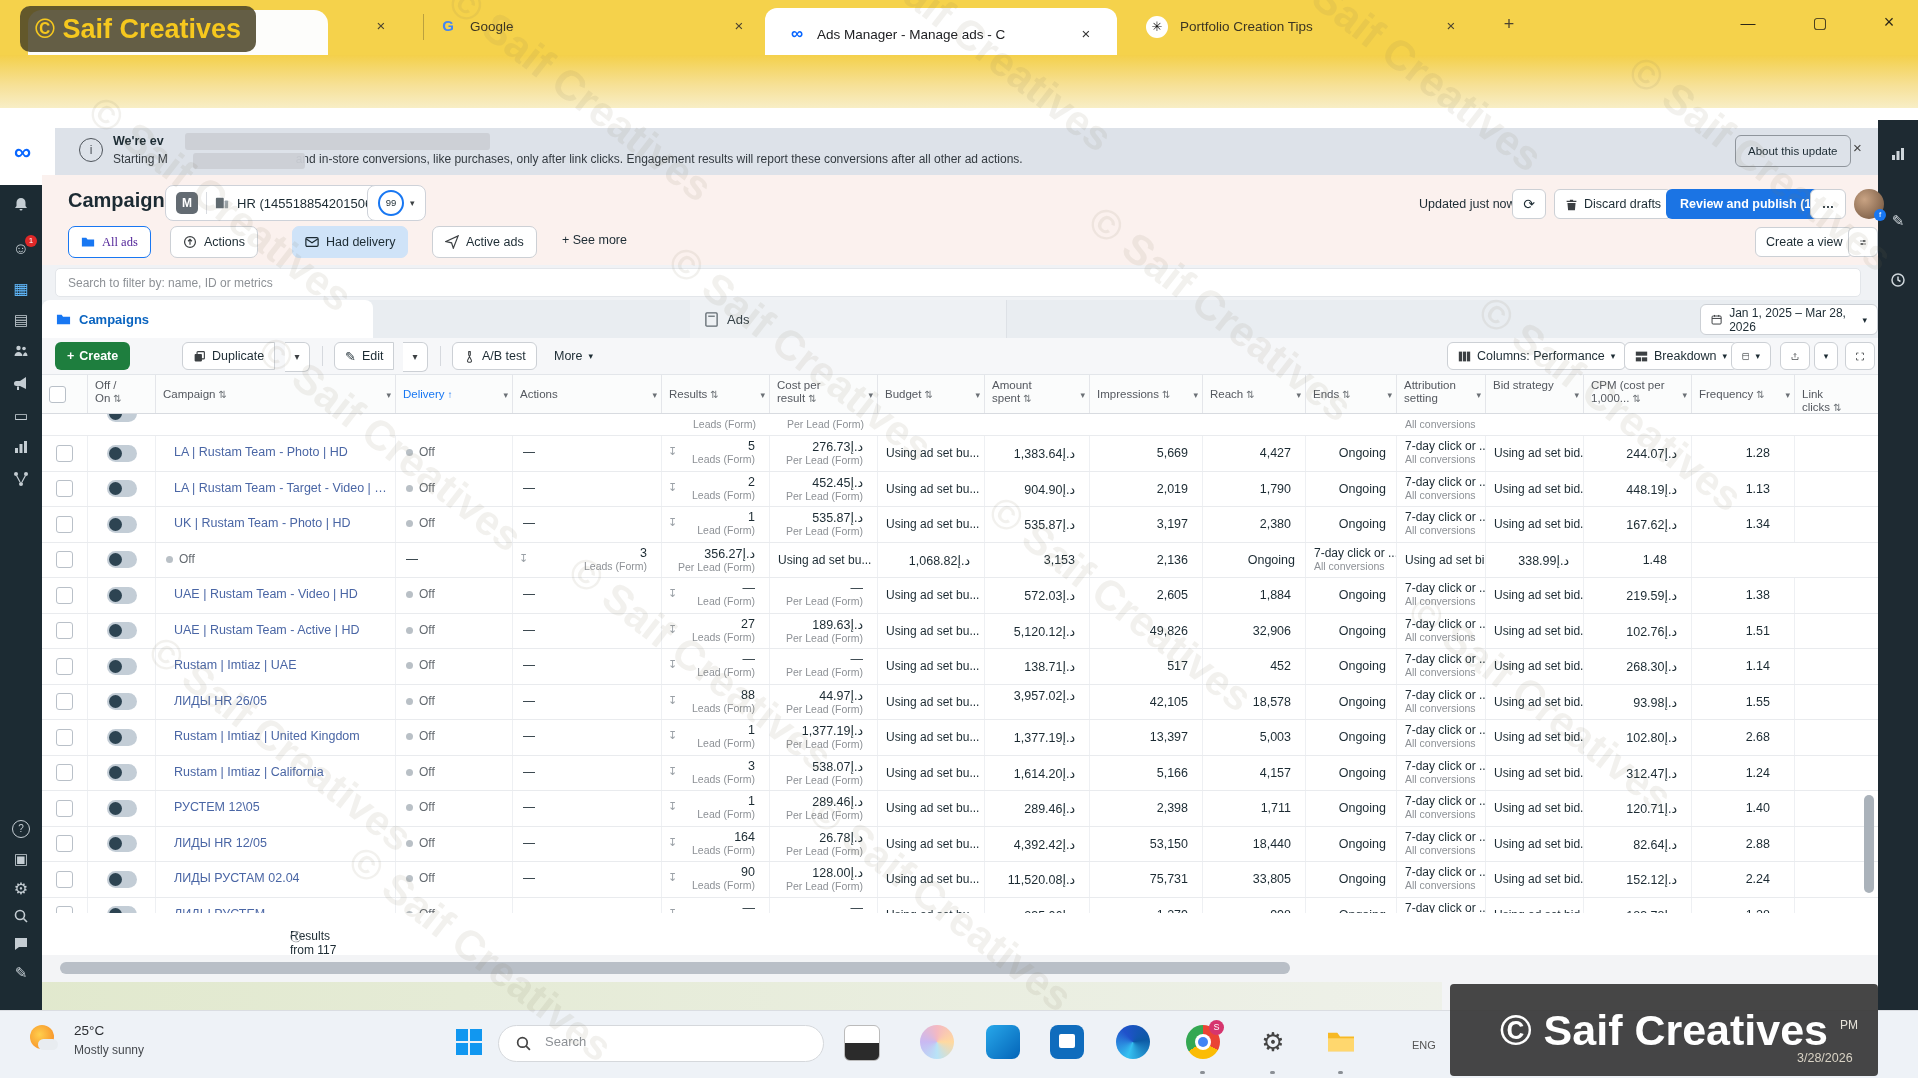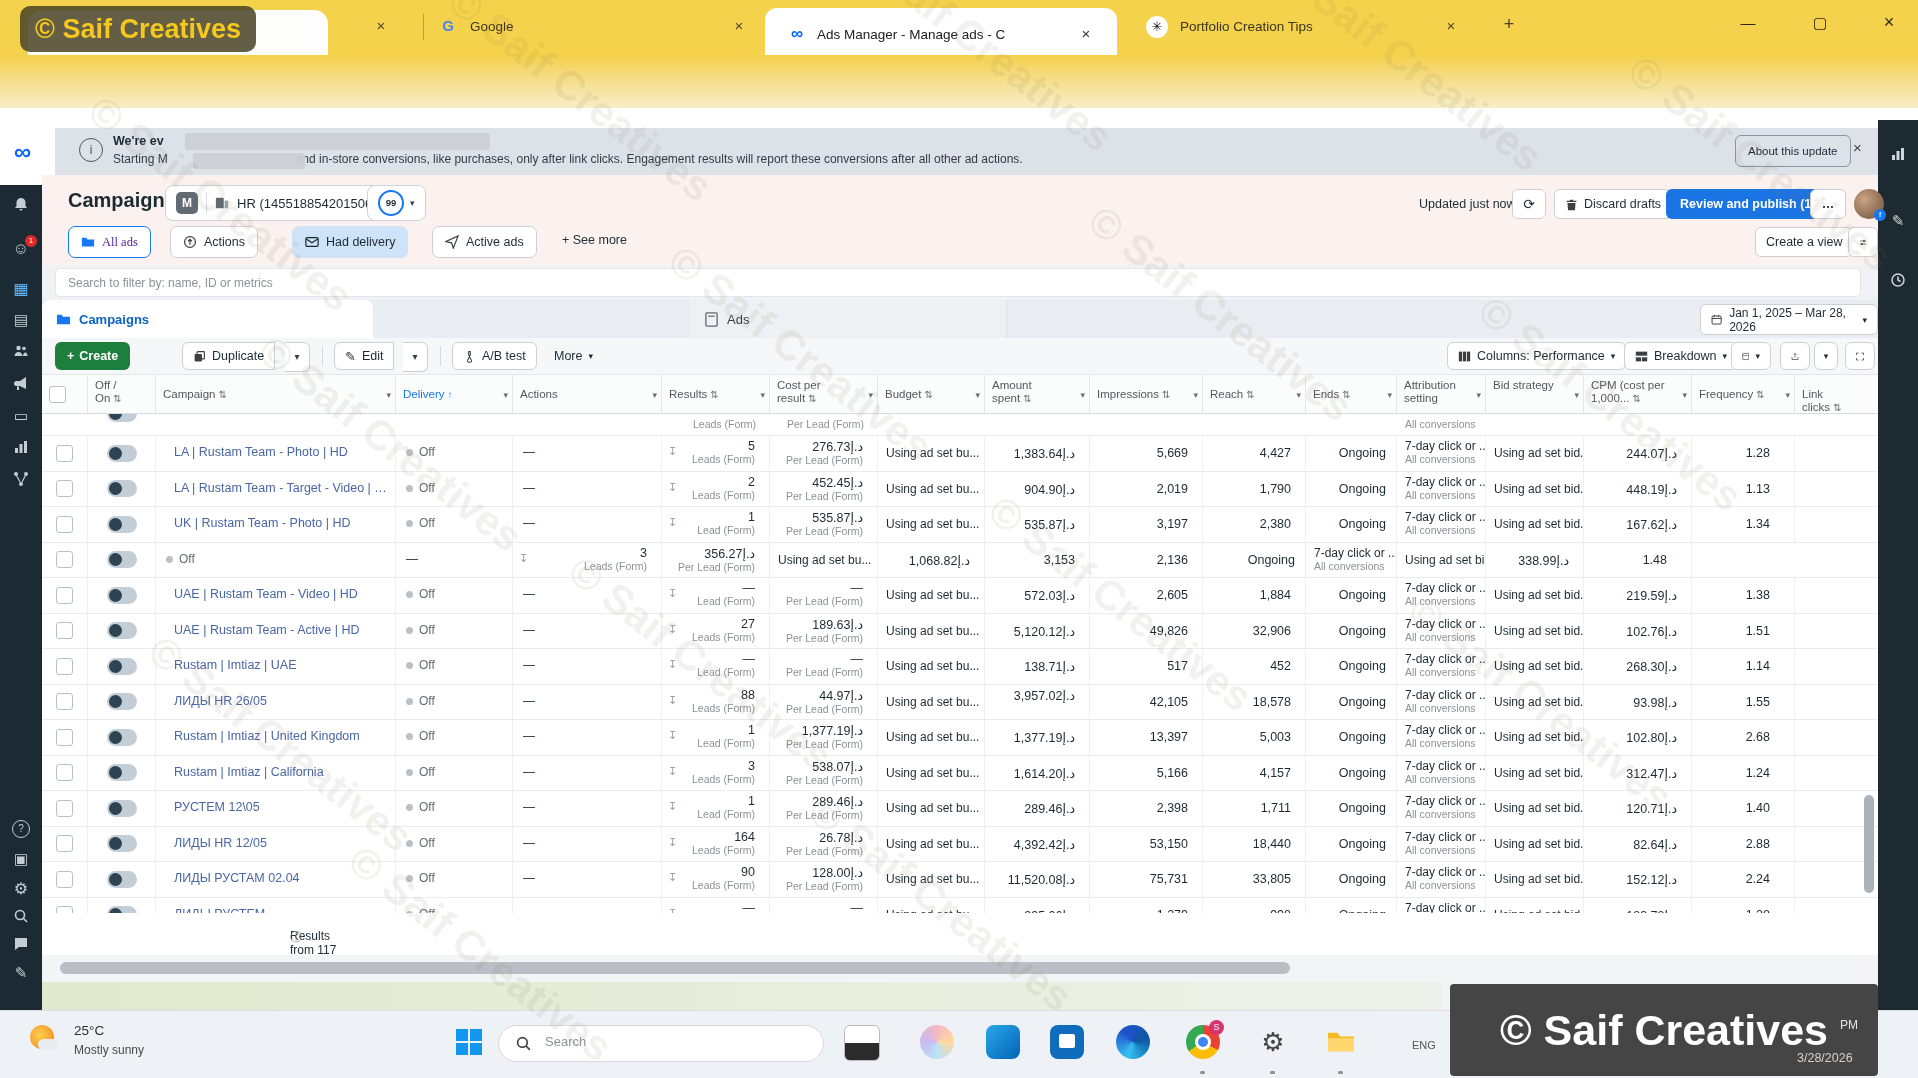--- a/index.html
+++ b/index.html
@@ -39,21 +39,21 @@
   .aboutbtn{position:absolute;left:1680px;top:7px;height:30px;padding:0 12px;border:1px solid #8f959c;border-radius:6px;background:transparent;font-size:11.5px;color:#1c2b33;line-height:30px;}
   .bannerx{position:absolute;left:1798px;top:11px;font-size:15px;color:#444;}
   
   .pinkzone{position:absolute;left:42px;top:175px;width:1836px;height:90px;background:#fbf1ee;}
   .pagetitle{position:absolute;left:26px;top:14px;font-size:20px;font-weight:bold;color:#1c2b33;}
   .acctsel{position:absolute;left:123px;top:10px;height:34px;background:#fff;border:1px solid #ced2d9;border-radius:8px;display:flex;align-items:center;padding:0 10px;gap:8px;}
   .mbadge{width:22px;height:22px;border-radius:5px;background:#636b72;color:#fff;font-size:12px;font-weight:bold;text-align:center;line-height:22px;}
   .vline{width:1px;height:22px;background:#d8dbe0;}
   .accttext{font-size:13px;color:#1c2b33;}
   .count99{position:absolute;left:325px;top:10px;height:34px;background:#fff;border:1px solid #ced2d9;border-radius:8px;display:flex;align-items:center;padding:0 10px;gap:6px;}
-  .ring99{width:22px;height:22px;border-radius:50%;border:2px solid #1877f2;font-size:9.5px;font-weight:bold;color:#1c2b33;text-align:center;line-height:22px;}
+  .ring99{width:22px;height:22px;border-radius:50%;border:2px solid #1877f2;font-size:9.5px;font-weight:normal;color:#1c2b33;text-align:center;line-height:22px;}
   .hright{position:absolute;top:14px;height:30px;display:flex;align-items:center;font-size:12.5px;color:#1c2b33;}
   .btn{height:30px;border:1px solid #ccd0d5;border-radius:6px;background:#fff;color:#1c2b33;font-size:12.5px;display:inline-flex;align-items:center;padding:0 10px;gap:6px;box-sizing:border-box;}
   .btn svg{width:13px;height:13px;fill:#3c4043;}
   .bluebtn{height:30px;border-radius:6px;background:#1b74e4;color:#fff;font-size:12.5px;font-weight:bold;display:inline-flex;align-items:center;padding:0 14px;}
   .avatar2{width:30px;height:30px;border-radius:50%;background:radial-gradient(circle at 35% 35%,#c9a383,#6b4f3a);position:relative;}
   .fbbadge{position:absolute;right:-2px;bottom:-2px;width:12px;height:12px;border-radius:50%;background:#1877f2;color:#fff;font-size:8px;text-align:center;line-height:12px;}
   .pill{height:32px;border-radius:7px;background:#fff;border:1px solid #ccd0d5;display:inline-flex;align-items:center;padding:0 12px;gap:7px;font-size:12.5px;color:#1c2b33;position:absolute;top:51px;box-sizing:border-box;}
   .pill svg{width:14px;height:14px;}
   .pill.sel{background:#cfe3f8;border-color:#cfe3f8;}
   .pill.first{border-color:#1877f2;color:#4c1d95;font-family:Liberation Serif, serif;}

